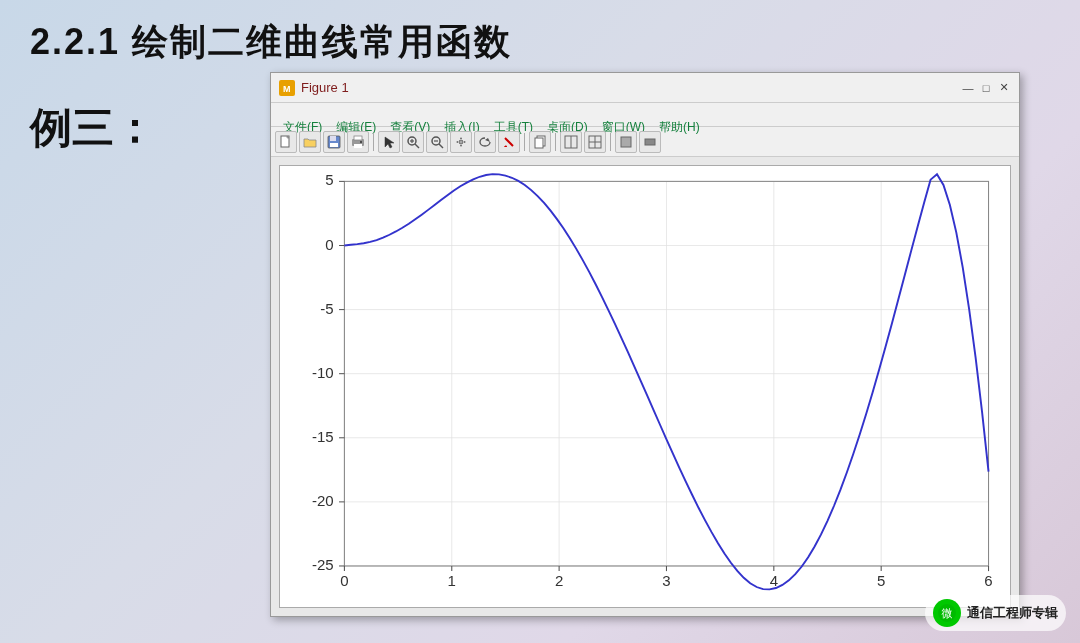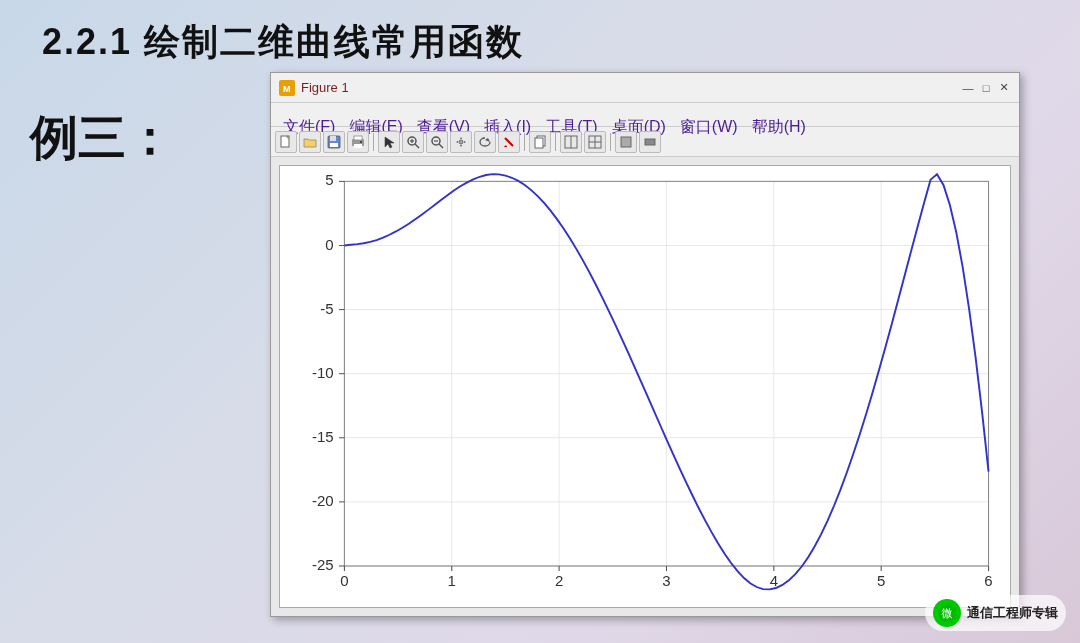--- a/index.html
+++ b/index.html
@@ -8,32 +8,32 @@
       height: 643px;
       background: linear-gradient(135deg, #c8d8e8 0%, #d8dce8 40%, #e0d8e8 70%, #d8c8d8 100%);
       font-family: 'Microsoft YaHei', 'SimHei', sans-serif;
       overflow: hidden;
       position: relative;
     }
 
     .page-title {
       position: absolute;
       top: 18px;
-      left: 42px;
+      left: 30px;
       font-size: 36px;
       font-weight: 900;
       color: #111;
       letter-spacing: 2px;
     }
 
     .example-label {
       position: absolute;
-      top: 106px;
+      top: 100px;
       left: 30px;
-      font-size: 48px;
+      font-size: 42px;
       font-weight: 900;
       color: #111;
     }
 
     
     .figure-window {
       position: absolute;
       top: 72px;
       left: 270px;
       width: 750px;
@@ -94,22 +94,22 @@
       display: flex;
       align-items: center;
       height: 24px;
       background: #f0f0f0;
       border-bottom: 1px solid #ccc;
       padding: 0 6px;
       gap: 2px;
     }
 
     .menu-item {
-      font-size: 16px;
-      color: #4c1d95;
+      font-size: 12px;
+      color: #15803d;
       padding: 2px 6px;
       cursor: pointer;
       margin-top: 26px;
     }
 
     
     .toolbar {
       display: flex;
       align-items: center;
       height: 30px;

